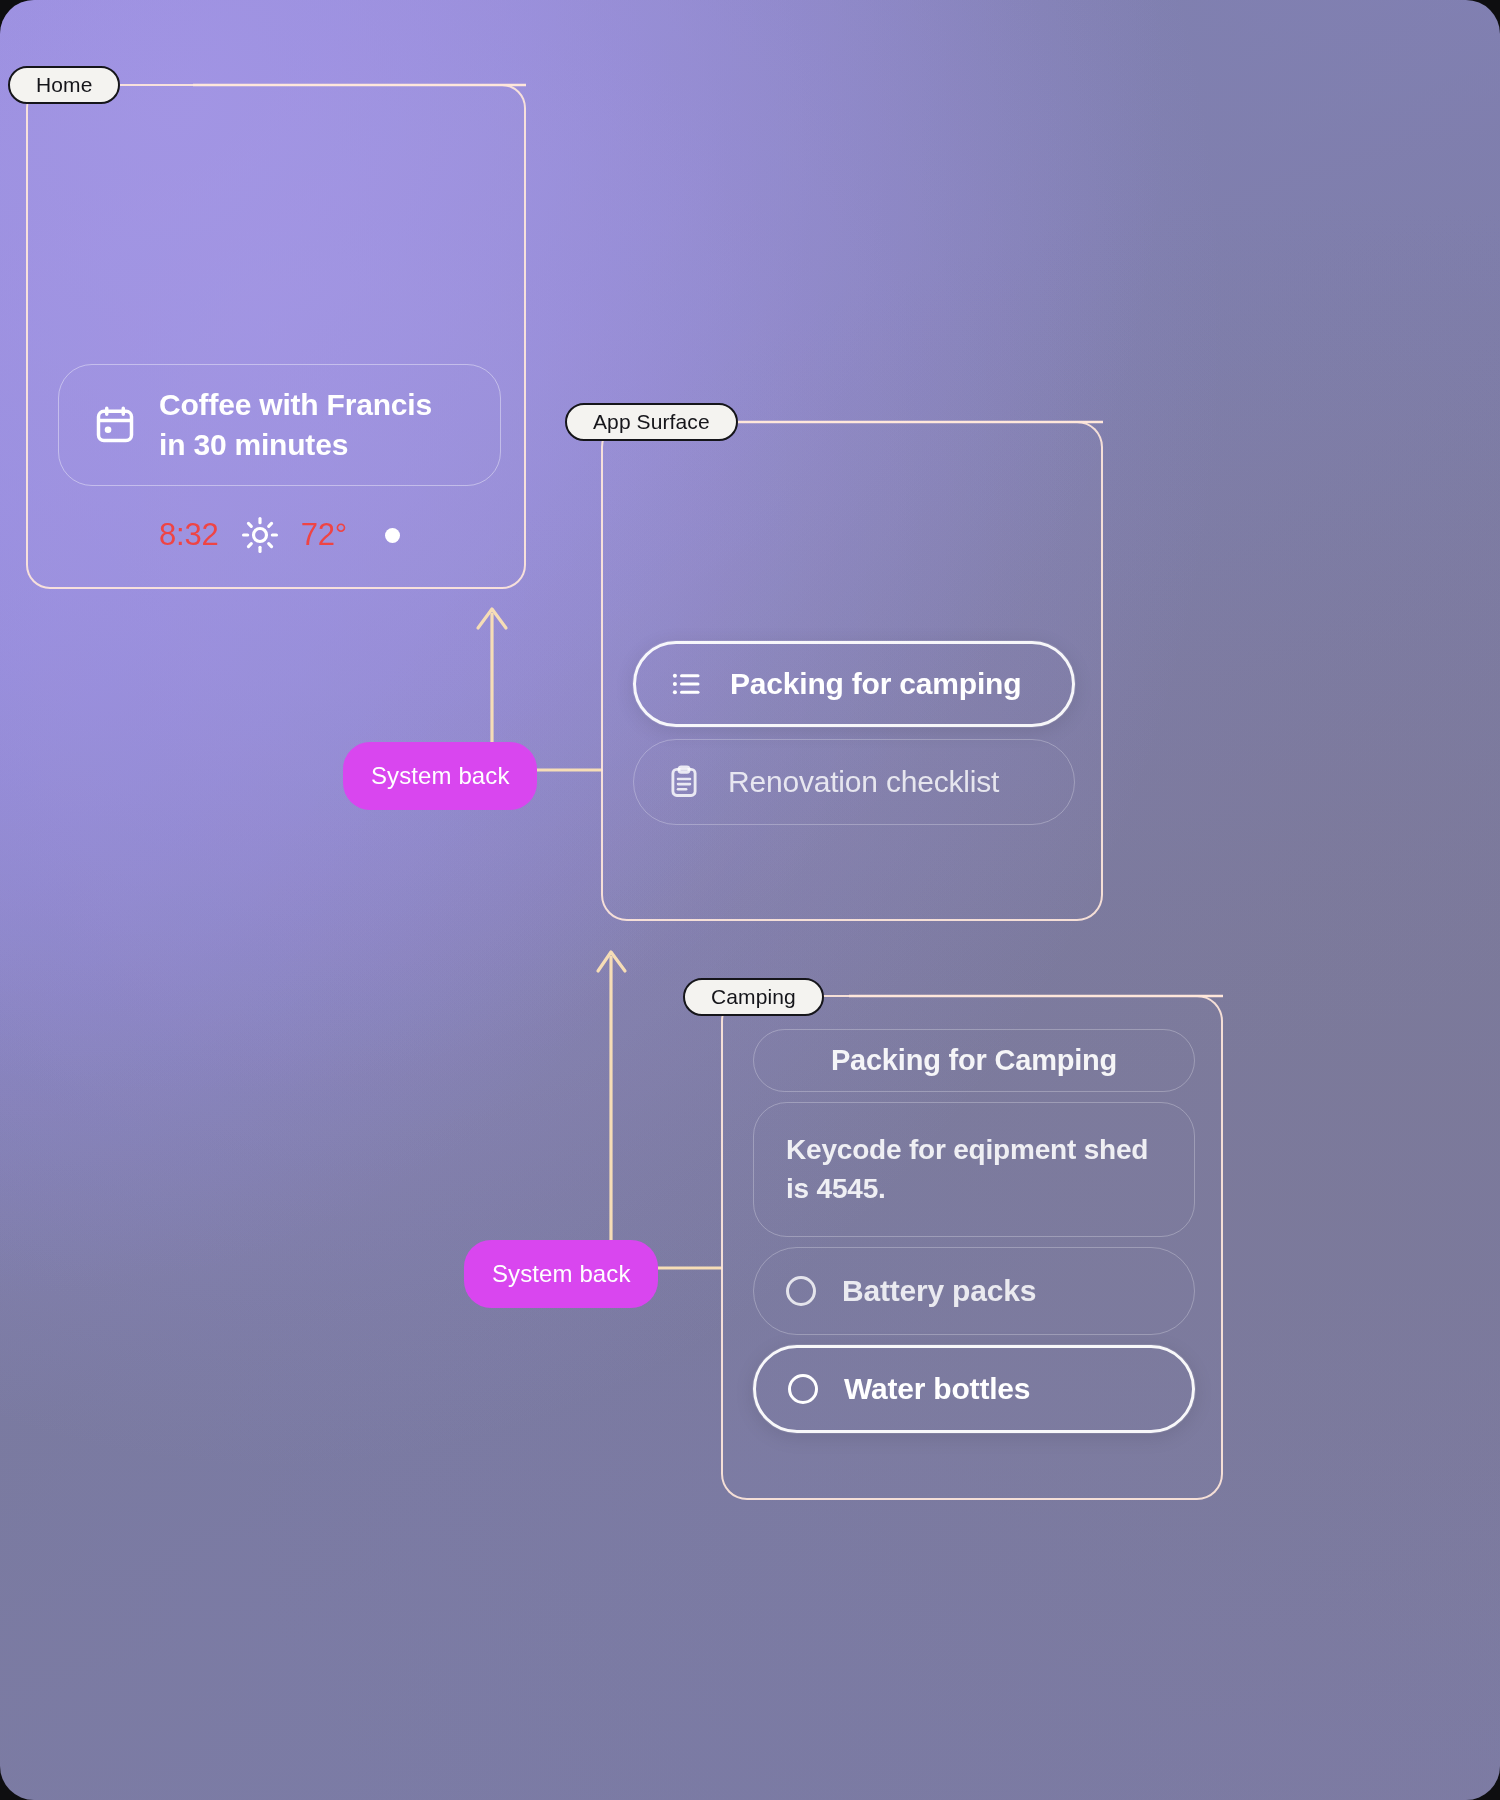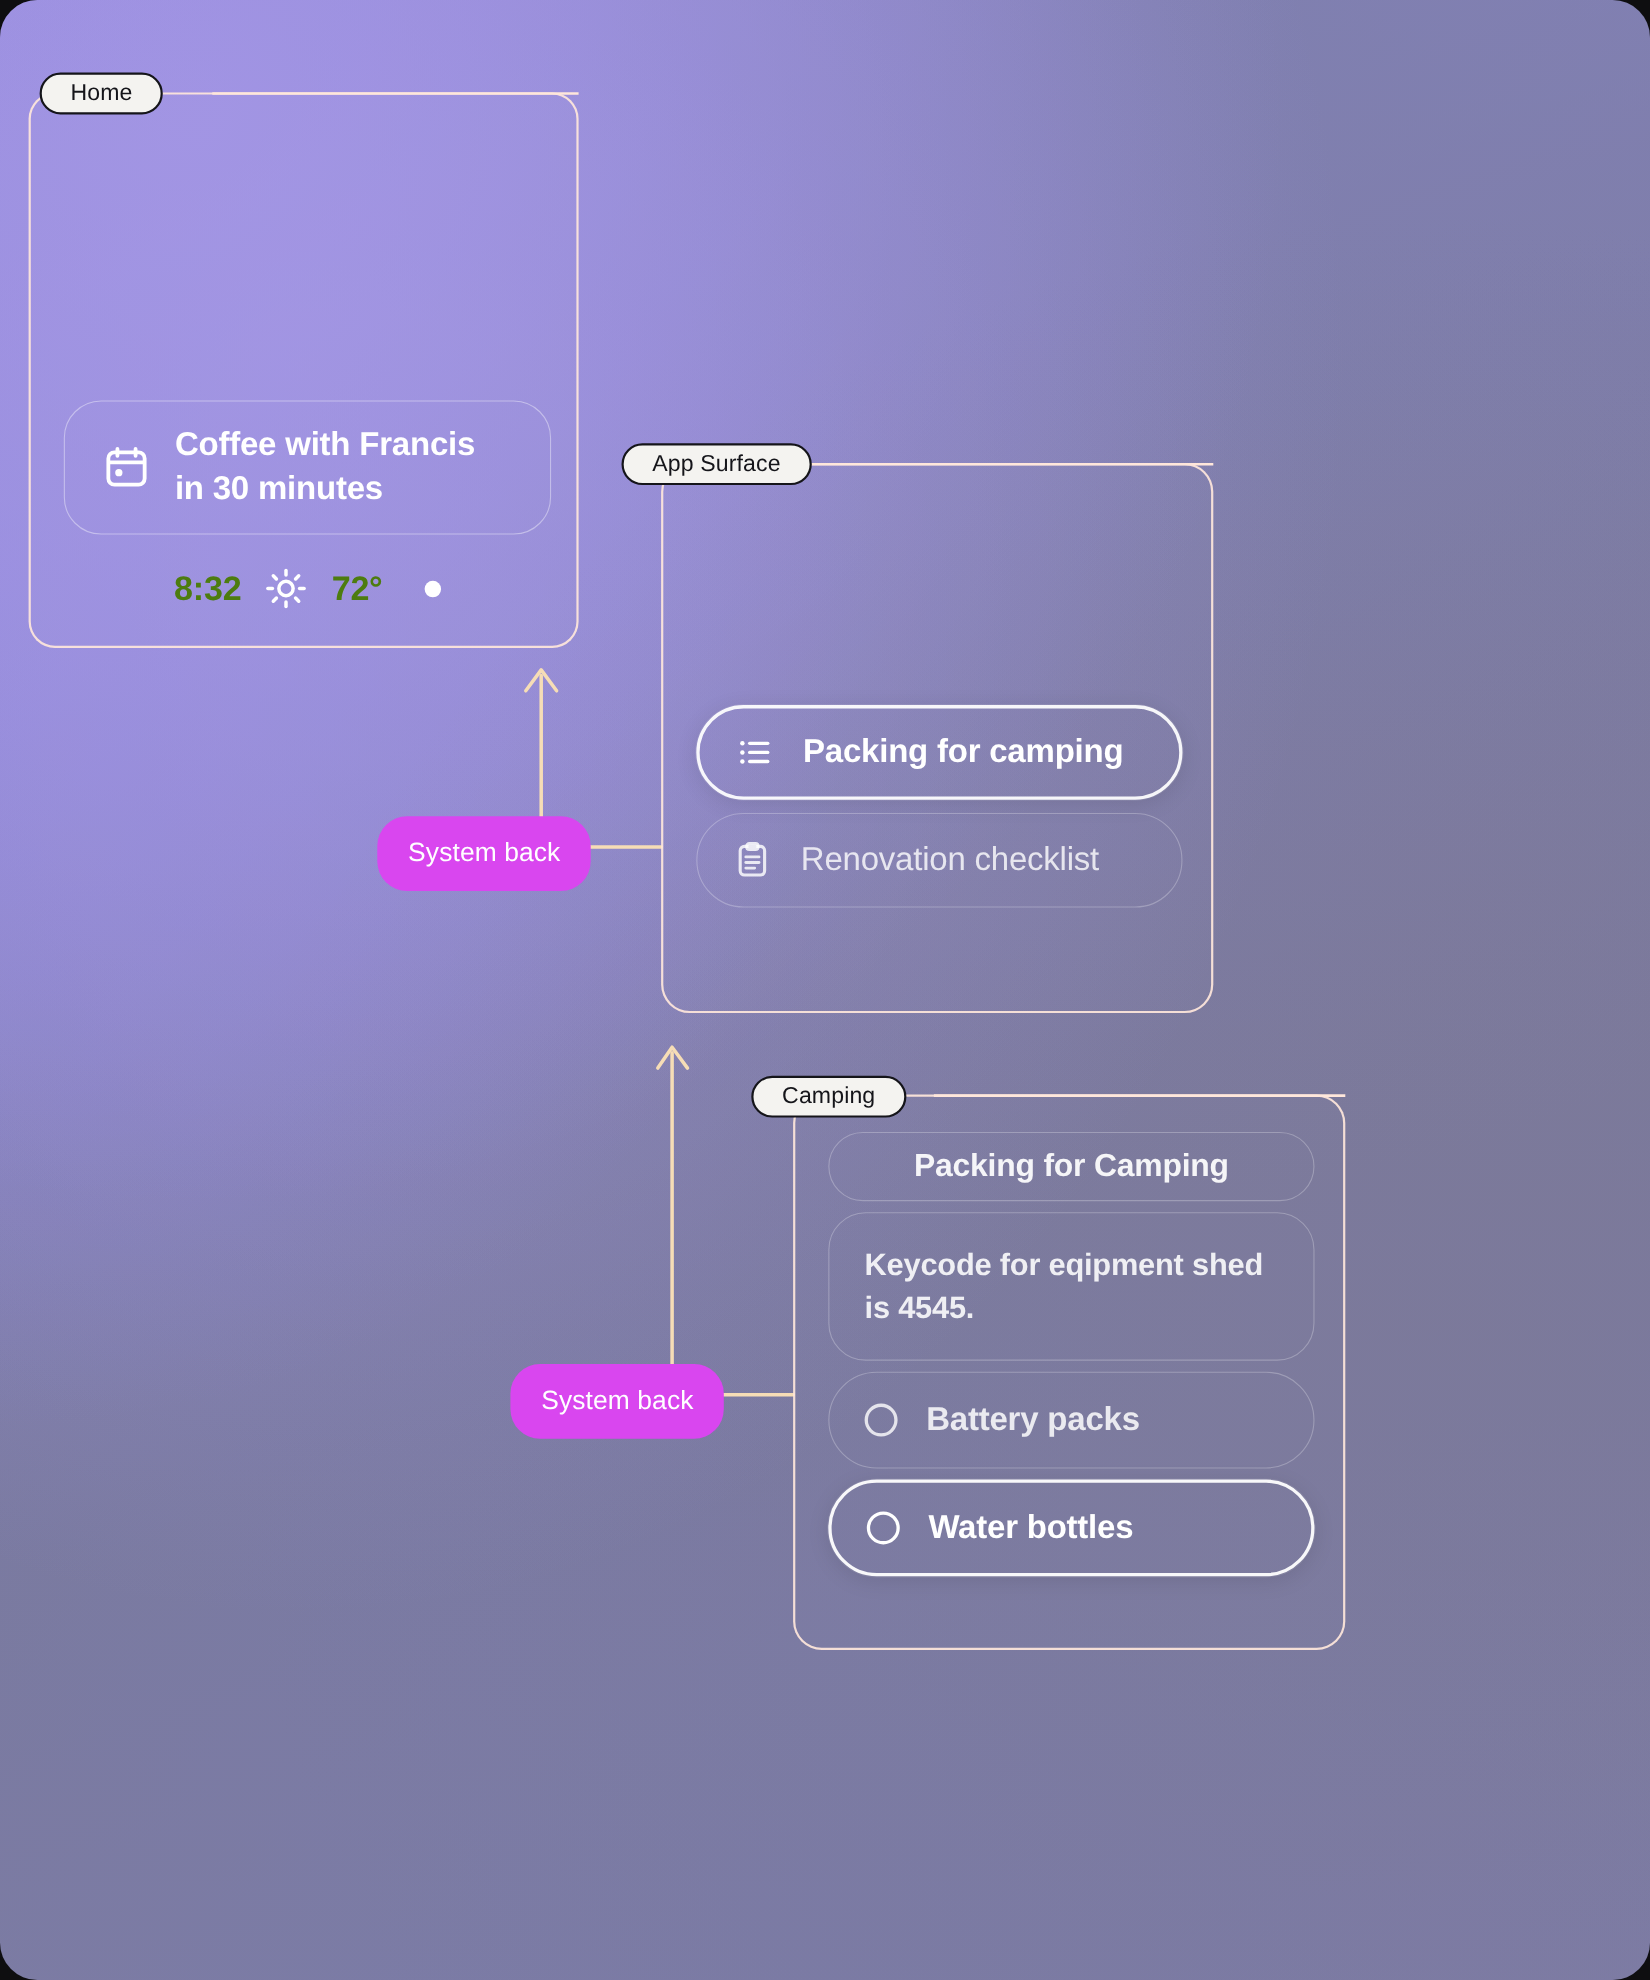--- a/index.html
+++ b/index.html
@@ -74,21 +74,21 @@
     padding: 0 26px;
     border-radius: 19px;
     background: #f4f3f0;
     border: 2.2px solid #15151a;
     color: #15151a;
     font-size: 21px;
     letter-spacing: 0.1px;
     white-space: nowrap;
     z-index: 6;
   }
-  #label-home   { left: 36px;  top: 66px; }
+  #label-home   { left: 8px;  top: 66px; }
   #label-app    { left: 565px; top: 403px; }
   #label-detail { left: 683px; top: 978px; }
 
   
   .back-pill {
     position: absolute;
     display: flex;
     align-items: center;
     justify-content: center;
     height: 68px;
@@ -129,23 +129,23 @@
 
   .status-row {
     position: absolute;
     left: 30px;
     top: 430px;
     width: 443px;
     display: flex;
     align-items: center;
     justify-content: center;
     gap: 22px;
-    color: #4d7c0f;
+    color: #ef4444;
     font-size: 31px;
-    font-weight: 700;
+    font-weight: 400;
     letter-spacing: -0.2px;
   }
   .status-row .dot {
     width: 15px;
     height: 15px;
     border-radius: 50%;
     background: #ffffff;
     margin-left: 16px;
   }
 

